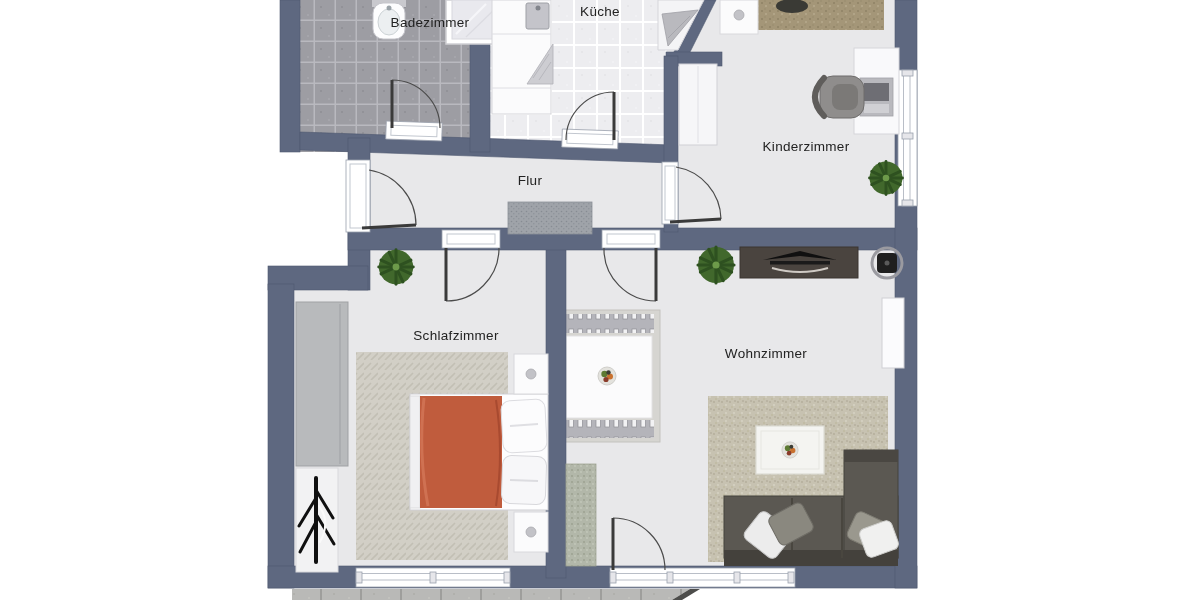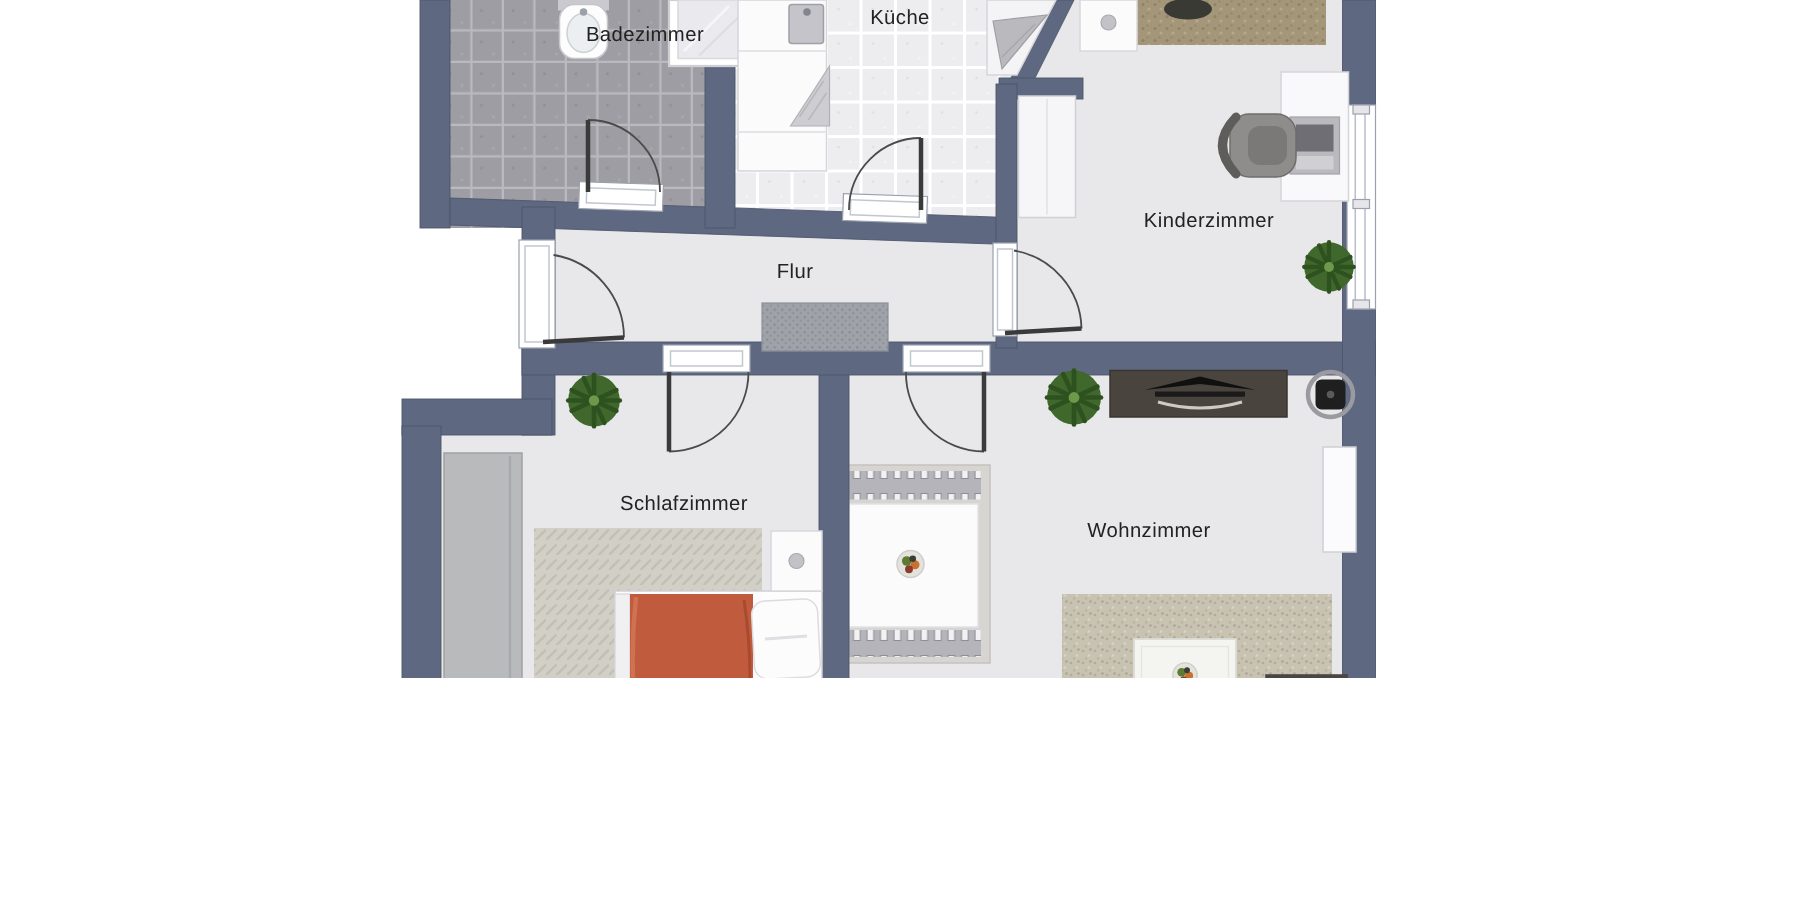--- a/index.html
+++ b/index.html
@@ -1,16 +1,16 @@
 <!DOCTYPE html>
 <html><head>
 <meta charset="utf-8">
 <style>
   html,body{margin:0;padding:0;background:#ffffff;}
-  .stage{position:relative;width:1200px;height:452px;background:#c4b5fd;overflow:hidden;
+  .stage{position:relative;width:1200px;height:600px;background:#c4b5fd;overflow:hidden;
          font-family:"Liberation Sans", sans-serif;}
   svg{display:block;}
   text.room-label{font-family:"Liberation Sans", sans-serif;font-size:13.5px;fill:#222222;
                   text-anchor:middle;letter-spacing:.3px;}
 </style>
 </head>
 <body>
 
 <div class="stage">
 <svg width="1200" height="600" viewBox="0 0 1200 600">

